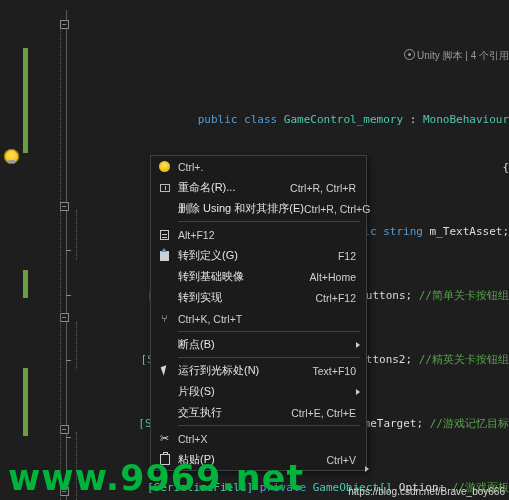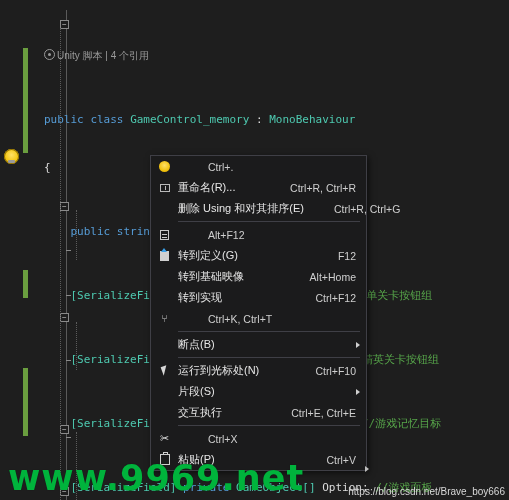--- a/index.html
+++ b/index.html
@@ -28,42 +28,42 @@
     background:radial-gradient(circle at 50% 40%, #ffe066 0%, #f2c40e 60%, #c79a00 100%);
     box-shadow:0 0 0 1px #8f7000 inset;
   }
   .bulb:after{content:"";position:absolute;left:4px;bottom:1px;width:7px;height:3px;background:#9a9a9a;border-radius:1px;}
 
   .code{
     position:absolute;left:44px;top:0;right:0;
     font-family:"DejaVu Sans Mono","Liberation Mono",monospace;
     font-size:11px;line-height:16px;white-space:pre;
   }
-  .ln{height:16px;display:block;position:relative;}
+  .ln{height:16px;display:block;position:relative;text-align:right;}
   .c-plain{color:#dcdcdc;}
   .c-key{color:#569cd6;}
   .c-type{color:#4ec9b0;}
   .c-cls{color:#4ec9b0;}
   .c-comment{color:#57a64a;}
   .c-lens{color:#9a9a9a;font-family:"Liberation Sans",sans-serif;font-size:10px;}
   .lens-icon{display:inline-block;width:9px;height:9px;border-radius:50%;border:1px solid #9a9a9a;
     position:relative;top:1px;margin-right:2px;}
   .lens-icon:after{content:"";position:absolute;left:3px;top:3px;width:3px;height:3px;border-radius:50%;background:#9a9a9a;}
 
   
   #ctxmenu{
     position:absolute;left:150px;top:155px;width:215px;
     background:#1b1b1c;border:1px solid #3f3f46;
     box-shadow:2px 2px 6px rgba(0,0,0,.55);
     font-size:11px;color:#e6e6e6;z-index:40;
   }
   .mi{position:relative;height:21px;display:flex;align-items:center;cursor:default;}
   .mi .ic{width:27px;min-width:27px;display:flex;align-items:center;justify-content:center;}
   .mi .lbl{flex:1;white-space:nowrap;}
-  .mi .key{color:#cfcfcf;padding-right:10px;white-space:nowrap;font-size:10.5px;margin-left:30px;}
+  .mi .key{color:#cfcfcf;padding-right:10px;white-space:nowrap;font-size:10.5px;}
   .mi .arw{position:absolute;right:6px;top:50%;transform:translateY(-50%);
     width:0;height:0;border-left:4px solid #cfcfcf;border-top:3px solid transparent;border-bottom:3px solid transparent;}
   .msep{height:1px;background:#3f3f46;margin:2px 6px 2px 27px;}
   
   .g-bulb{width:11px;height:11px;border-radius:50%;
     background:radial-gradient(circle at 50% 40%,#ffe066,#efbf0b 65%,#bf9200);}
   .g-box{width:10px;height:8px;border:1px solid #b9b9b9;box-sizing:border-box;}
   .g-box:after{content:"";display:block;width:3px;height:4px;border-right:1px solid #b9b9b9;margin:1px 0 0 1px;}
   .g-peek{width:9px;height:10px;border:1px solid #c9c9c9;box-sizing:border-box;position:relative;}
   .g-peek:after{content:"";position:absolute;left:1px;top:3px;width:5px;height:1px;background:#c9c9c9;
@@ -229,21 +229,21 @@
       <span class="ic"></span>
       <span class="lbl">断点(B)</span>
       <span class="arw"></span>
     </div>
     <div class="msep"></div>
     <div class="mi">
       <span class="ic">
         <span class="g-cursor"></span>
       </span>
       <span class="lbl">运行到光标处(N)</span>
-      <span class="key">Ctrl+F10</span>
+      <span class="key">Text+F10</span>
     </div>
     <div class="mi">
       <span class="ic"></span>
       <span class="lbl">片段(S)</span>
       <span class="arw"></span>
     </div>
     <div class="mi">
       <span class="ic"></span>
       <span class="lbl">交互执行</span>
       <span class="key">Ctrl+E, Ctrl+E</span>

